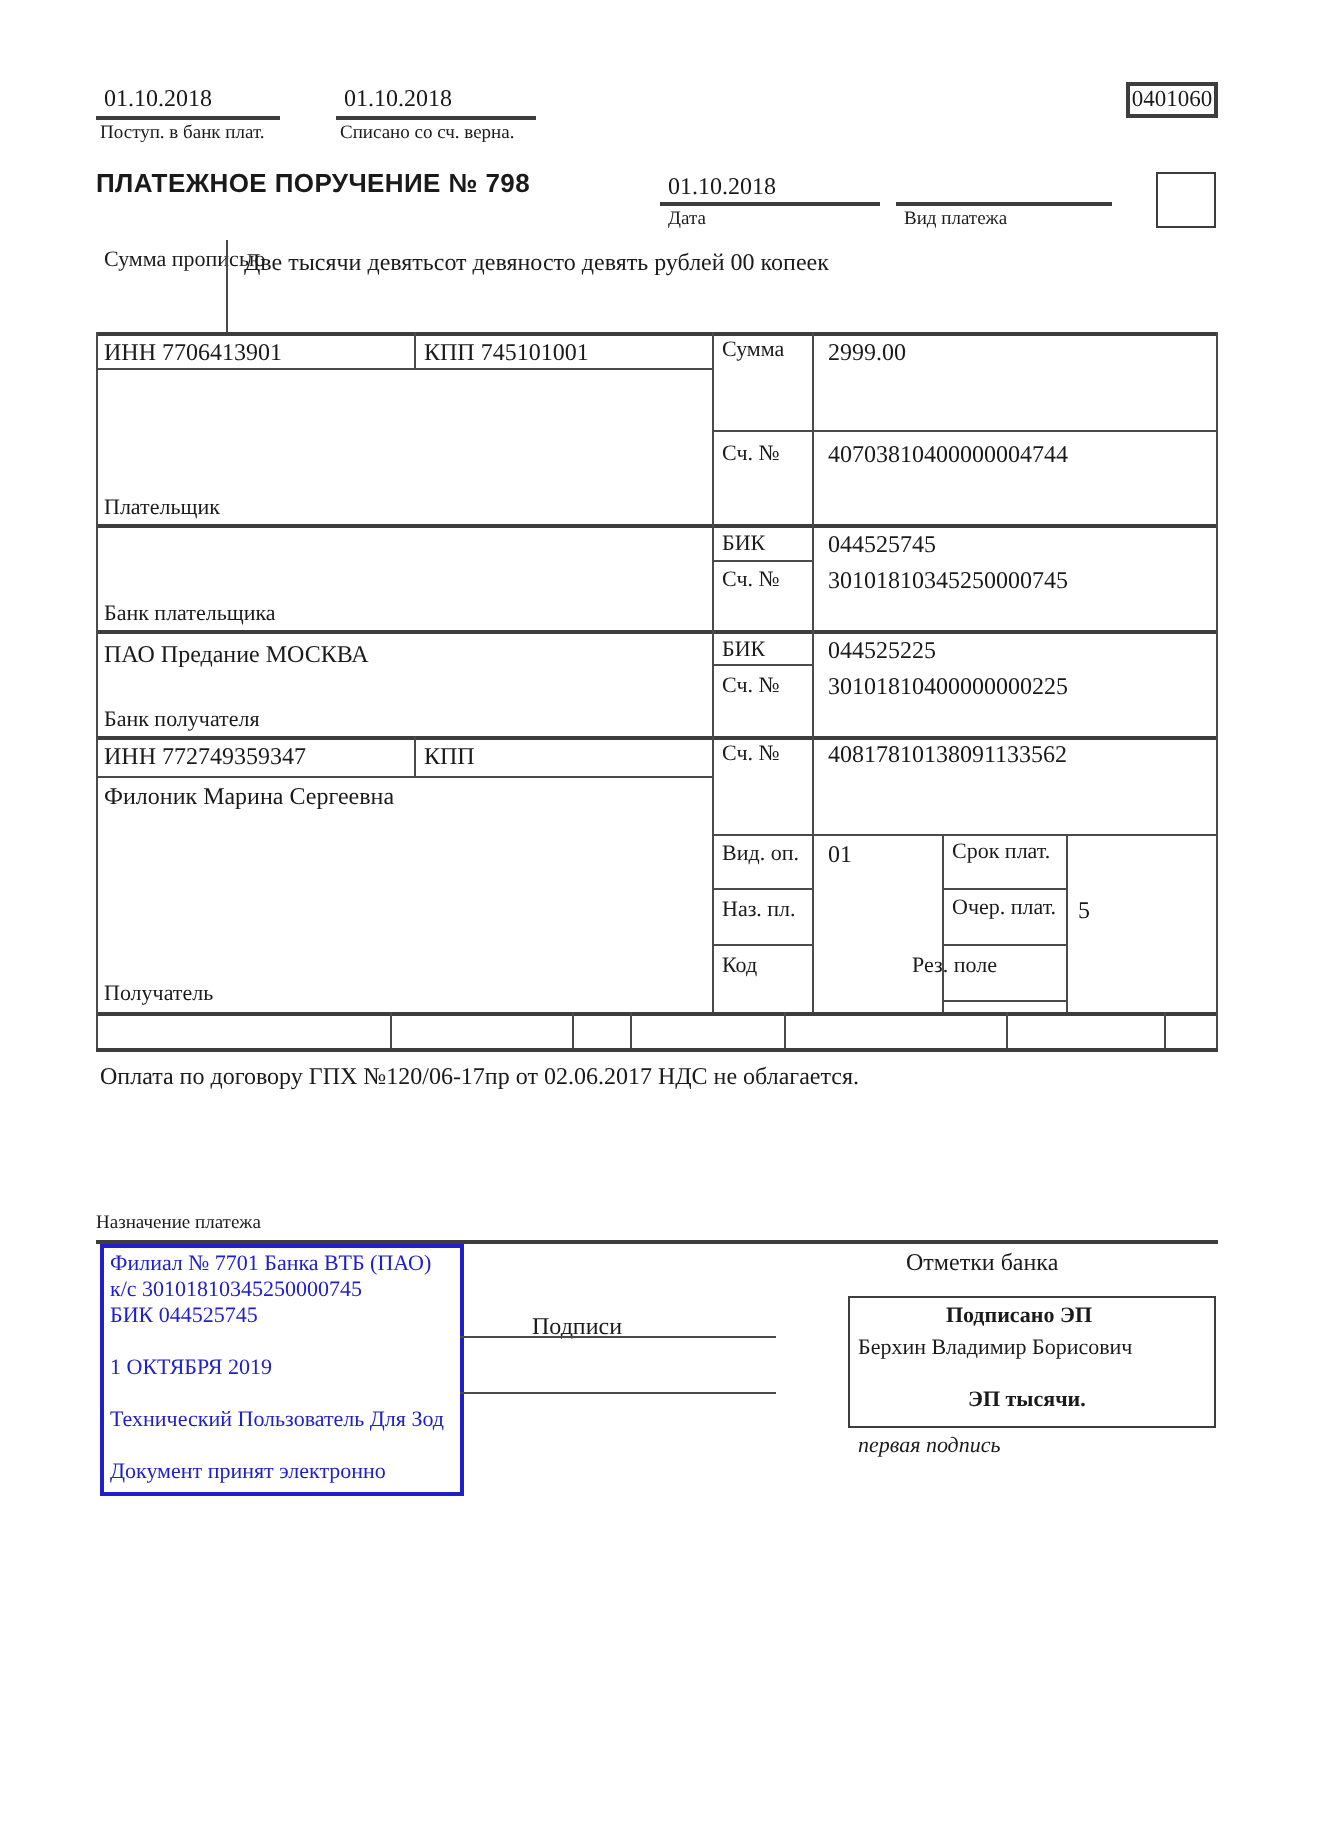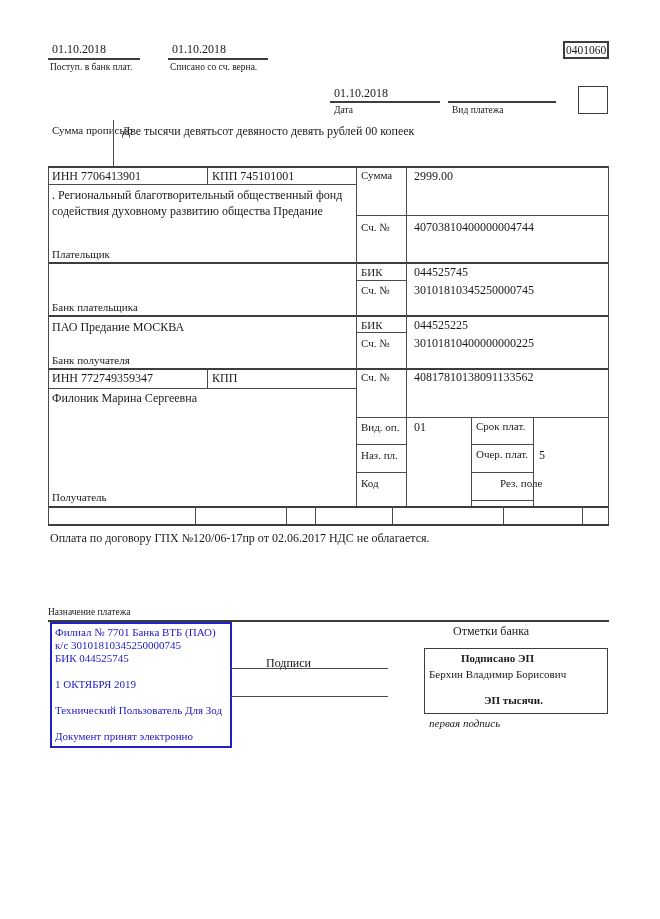--- a/index.html
+++ b/index.html
@@ -34,20 +34,21 @@
   <div class="sm" style="left:50px;top:62px;">Поступ. в банк плат.</div>
 
   <div class="t" style="left:172px;top:42px;">01.10.2018</div>
   <div class="hl2" style="left:168px;top:58px;width:100px;"></div>
   <div class="sm" style="left:170px;top:62px;">Списано со сч. верна.</div>
 
   <div class="codebox" style="left:563px;top:41px;width:46px;height:18px;">
     <span>0401060</span>
   </div>
 
+  <div class="title" style="left:48px;top:84px;">ПЛАТЕЖНОЕ ПОРУЧЕНИЕ № 798</div>
   <div class="t" style="left:334px;top:86px;">01.10.2018</div>
   <div class="hl2" style="left:330px;top:101px;width:110px;"></div>
   <div class="sm" style="left:334px;top:105px;">Дата</div>
   <div class="hl2" style="left:448px;top:101px;width:108px;"></div>
   <div class="sm" style="left:452px;top:105px;">Вид платежа</div>
   <div class="box" style="left:578px;top:86px;width:30px;height:28px;"></div>
 
   <div class="lbl wrap" style="left:52px;top:124px;width:58px;">Сумма прописью</div>
   <div class="vl" style="left:113px;top:120px;height:46px;"></div>
   <div class="t" style="left:122px;top:124px;">Две тысячи девятьсот девяносто девять рублей 00 копеек</div>
@@ -83,21 +84,20 @@
   <div class="vl" style="left:286px;top:506px;height:18px;"></div>
   <div class="vl" style="left:315px;top:506px;height:18px;"></div>
   <div class="vl" style="left:392px;top:506px;height:18px;"></div>
   <div class="vl" style="left:503px;top:506px;height:18px;"></div>
   <div class="vl" style="left:582px;top:506px;height:18px;"></div>
 
   <div class="t" style="left:52px;top:169px;">ИНН 7706413901</div>
   <div class="t" style="left:212px;top:169px;">КПП 745101001</div>
   <div class="lbl" style="left:361px;top:169px;">Сумма</div>
   <div class="t" style="left:414px;top:169px;">2999.00</div>
-  <div class="t wrap" style="left:52px;top:188px;width:306px;line-height:15.5px;">. Региональный благотворительный общественный фонд содействия духовному развитию общества Предание</div>
   <div class="lbl" style="left:52px;top:248px;">Плательщик</div>
   <div class="lbl" style="left:361px;top:221px;">Сч. №</div>
   <div class="t" style="left:414px;top:220px;">40703810400000004744</div>
 
   <div class="lbl" style="left:361px;top:266px;">БИК</div>
   <div class="t" style="left:414px;top:265px;">044525745</div>
   <div class="lbl" style="left:361px;top:284px;">Сч. №</div>
   <div class="t" style="left:414px;top:283px;">30101810345250000745</div>
   <div class="lbl" style="left:52px;top:301px;">Банк плательщика</div>
 
@@ -115,38 +115,38 @@
   <div class="t" style="left:52px;top:391px;">Филоник Марина Сергеевна</div>
   <div class="lbl" style="left:52px;top:491px;text-align:center;">Получатель</div>
 
   <div class="lbl" style="left:361px;top:421px;">Вид. оп.</div>
   <div class="t" style="left:414px;top:420px;">01</div>
   <div class="lbl wrap" style="left:476px;top:420px;width:50px;">Срок плат.</div>
   <div class="lbl" style="left:361px;top:449px;">Наз. пл.</div>
   <div class="lbl wrap" style="left:476px;top:448px;width:50px;">Очер. плат.</div>
   <div class="t" style="left:539px;top:448px;">5</div>
   <div class="lbl" style="left:361px;top:477px;">Код</div>
-  <div class="lbl" style="left:500px;top:477px;font-family:Liberation Serif, serif;">Рез. поле</div>
+  <div class="lbl" style="left:456px;top:477px;font-family:Liberation Serif, serif;">Рез. поле</div>
 
   <div class="t" style="left:50px;top:531px;">Оплата по договору ГПХ №120/06-17пр от 02.06.2017 НДС не облагается.</div>
   <div class="sm" style="left:48px;top:607px;">Назначение платежа</div>
   <div class="hl2" style="left:48px;top:620px;width:561px;"></div>
 
   <div class="bluebox" style="left:50px;top:622px;width:182px;height:126px;"></div>
   <div class="bluetext" style="left:55px;top:626px;">Филиал № 7701 Банка ВТБ (ПАО)</div>
   <div class="bluetext" style="left:55px;top:639px;">к/с 30101810345250000745</div>
   <div class="bluetext" style="left:55px;top:652px;">БИК 044525745</div>
   <div class="bluetext" style="left:55px;top:678px;">1 ОКТЯБРЯ 2019</div>
   <div class="bluetext wrap" style="left:55px;top:704px;width:168px;">Технический Пользователь Для Зод</div>
   <div class="bluetext" style="left:55px;top:730px;">Документ принят электронно</div>
 
   <div class="t" style="left:266px;top:624px;margin-top:32px;">Подписи</div>
   <div class="hl" style="left:230px;top:668px;width:158px;"></div>
   <div class="hl" style="left:230px;top:696px;width:158px;"></div>
 
   <div class="t" style="left:453px;top:624px;">Отметки банка</div>
   <div class="stampbox" style="left:424px;top:648px;width:184px;height:66px;"></div>
-  <div class="lbl b ctr" style="left:412px;top:652px;width:171px;">Подписано ЭП</div>
+  <div class="lbl b ctr" style="left:424px;top:652px;width:171px;">Подписано ЭП</div>
   <div class="lbl" style="left:429px;top:668px;">Берхин Владимир Борисович</div>
   <div class="lbl i" style="left:429px;top:717px;">первая подпись</div>
   <div class="lbl b" style="left:484px;top:694px;">ЭП тысячи.</div>
 
 </div>
 
 </body></html>

